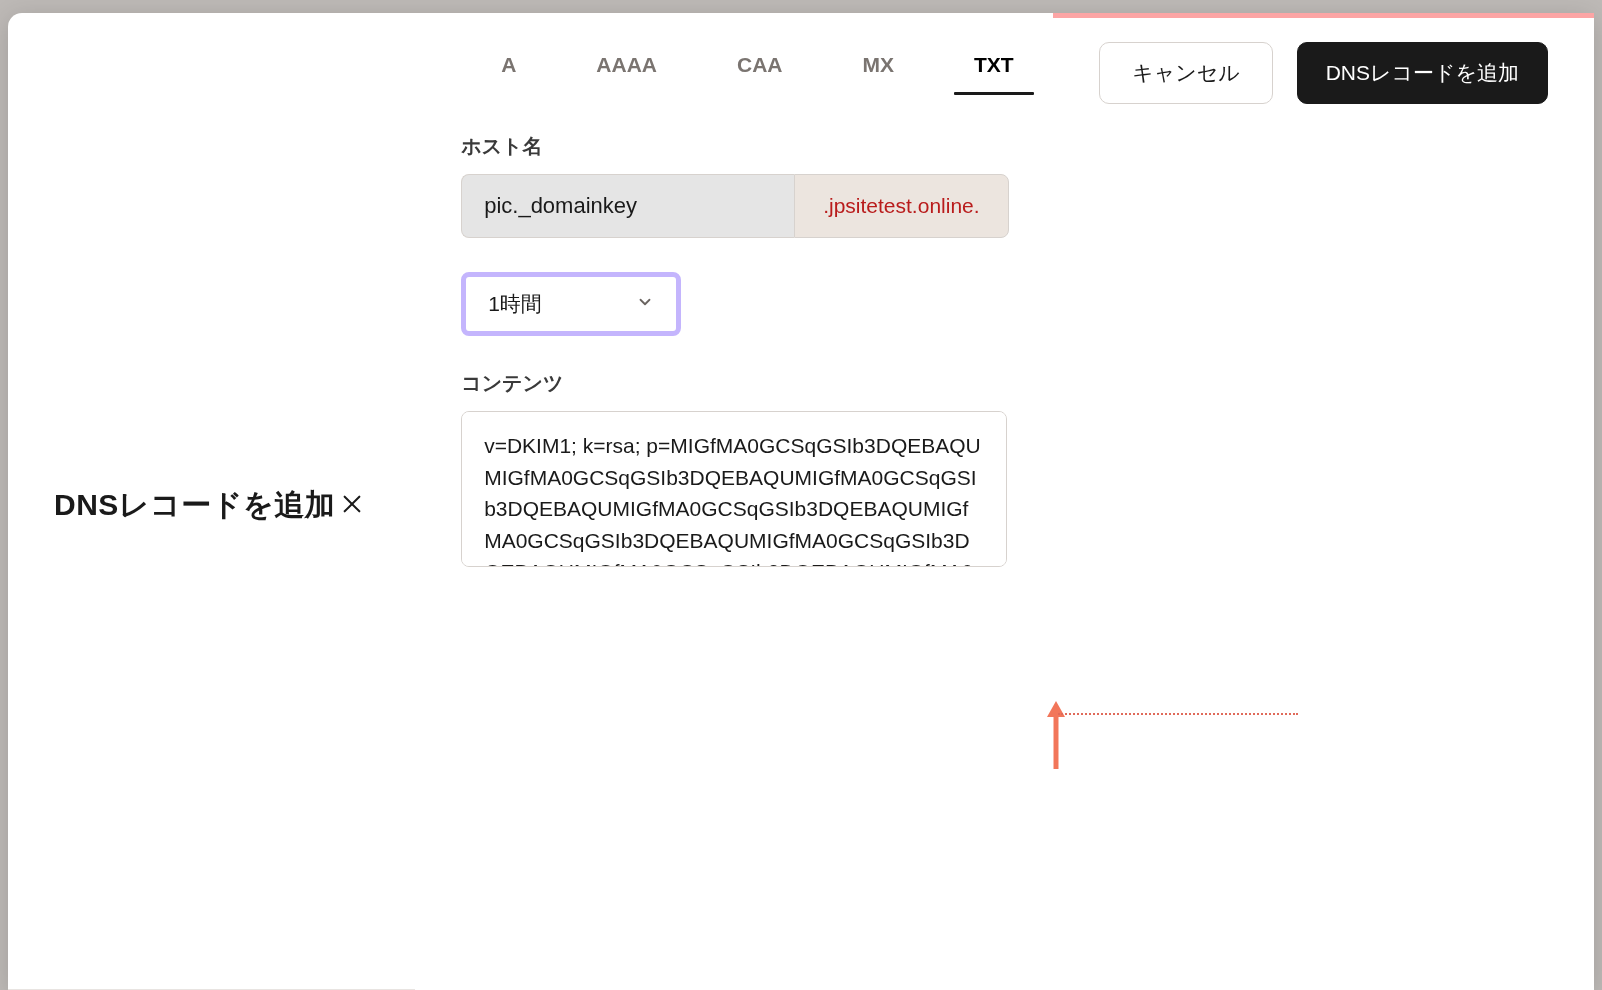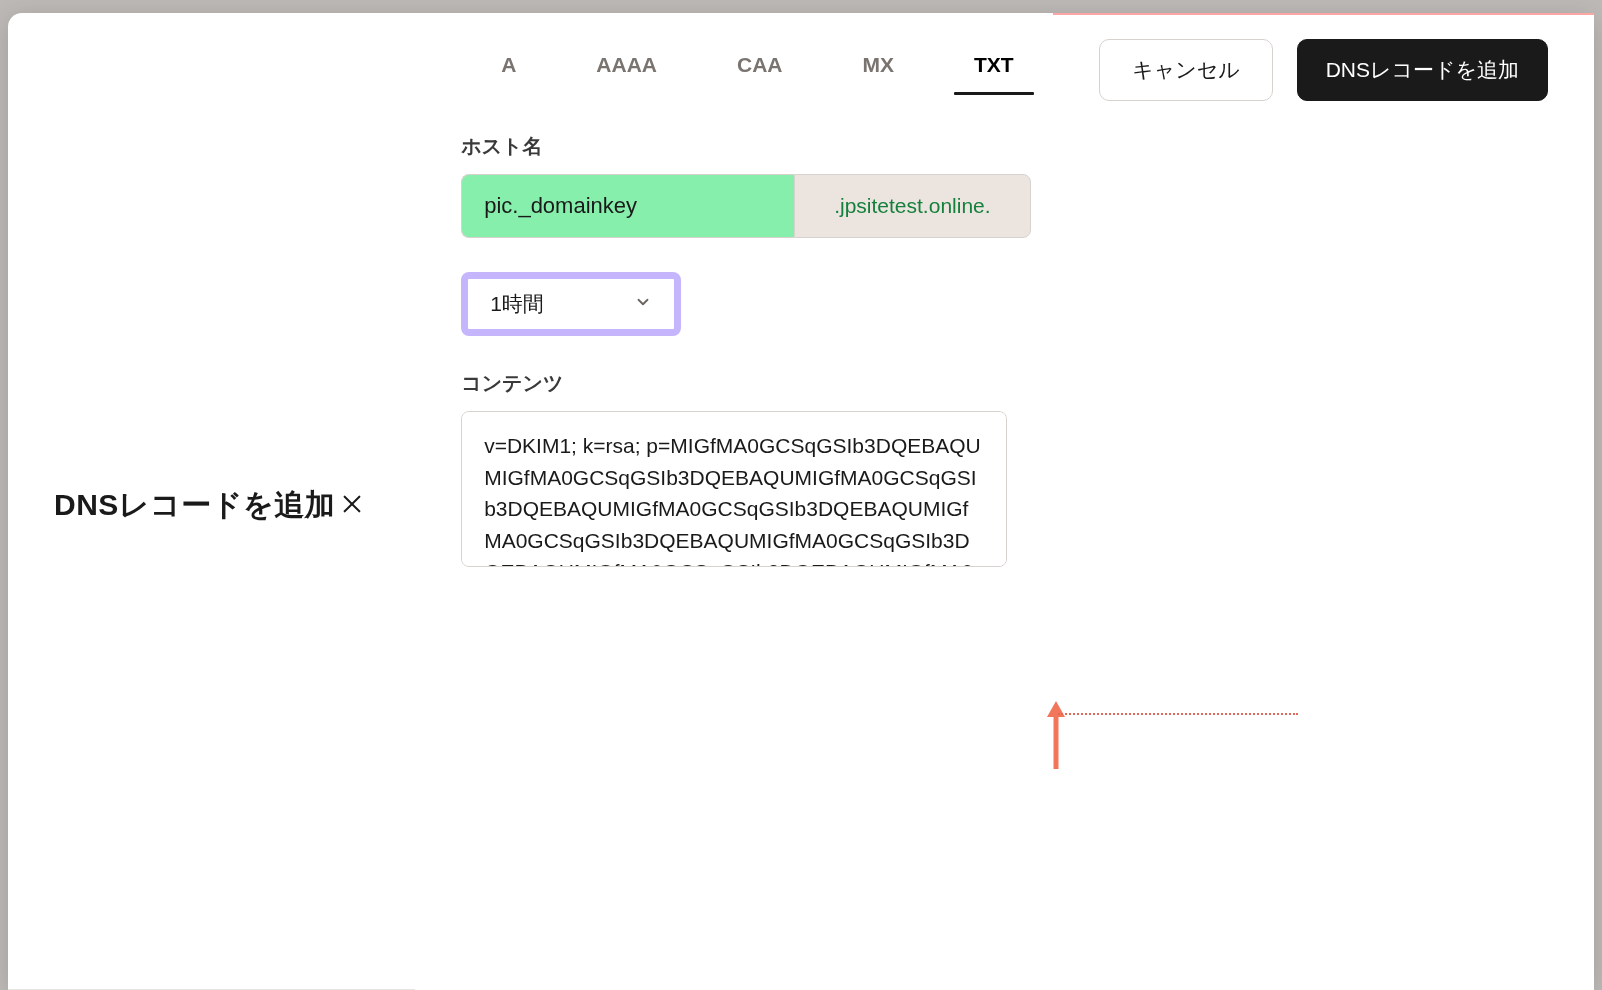--- a/index.html
+++ b/index.html
@@ -94,37 +94,37 @@
   .hostname-input {
     flex: 1;
     height: 64px;
     padding: 0 22px;
     font-size: 22px;
     color: #1a1a1a;
     border: 1px solid #d7d2ce;
     border-right: none;
     border-radius: 8px 0 0 8px;
     outline: none;
-    background: #86efac;
+    background: #e5e5e5;
   }
   .hostname-suffix {
     display: flex;
     align-items: center;
-    padding: 0 39px;
-    font-size: 21px;
-    color: #15803d;
+    padding: 0 28px;
+    font-size: 21px;
+    color: #b91c1c;
     background: #ece5df;
     border: 1px solid #d7d2ce;
     border-radius: 0 8px 8px 0;
   }
   .ttl-select {
     position: relative;
     width: 220px;
     height: 64px;
-    border: 7px solid #c4b5fd;
+    border: 5px solid #c4b5fd;
     border-radius: 8px;
     display: flex;
     align-items: center;
     padding: 0 22px;
     font-size: 21px;
     color: #1a1a1a;
     cursor: pointer;
     background: #fff;
     justify-content: space-between;
   }
@@ -146,21 +146,21 @@
     overflow-y: scroll;
     word-break: break-all;
   }
   .arrow-annotation {
     position: absolute;
     left: 1036px;
     top: 688px;
     pointer-events: none;
   }
   .modal-footer {
-    border-top: 2px solid #fca5a5;
+    border-top: 5px solid #fca5a5;
     padding: 24px 46px;
     display: flex;
     justify-content: flex-end;
     gap: 24px;
     background: #fff;
   }
   .btn {
     height: 62px;
     padding: 0 32px;
     font-size: 21px;

